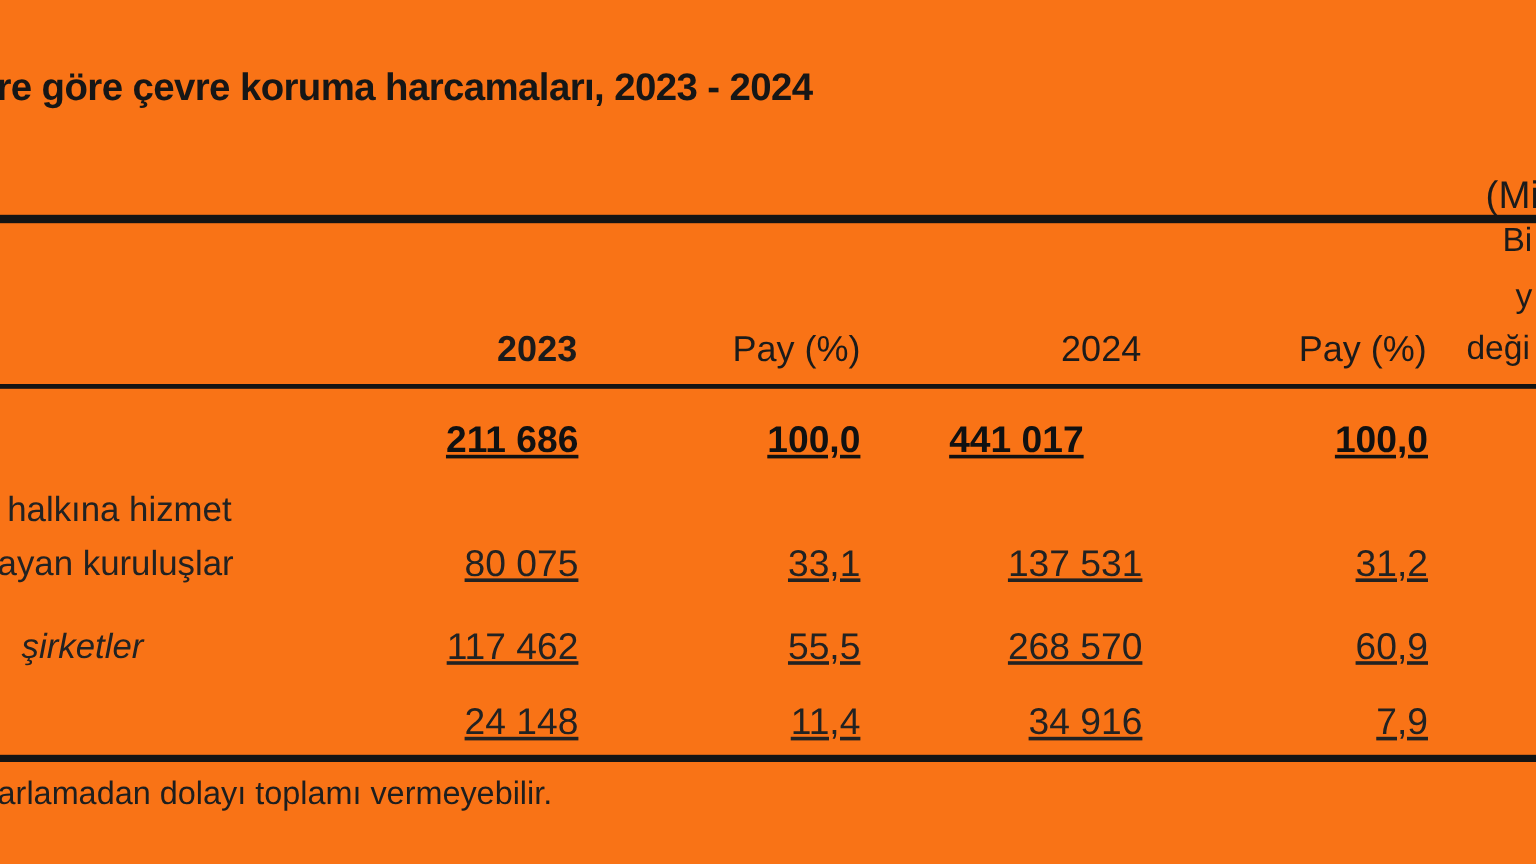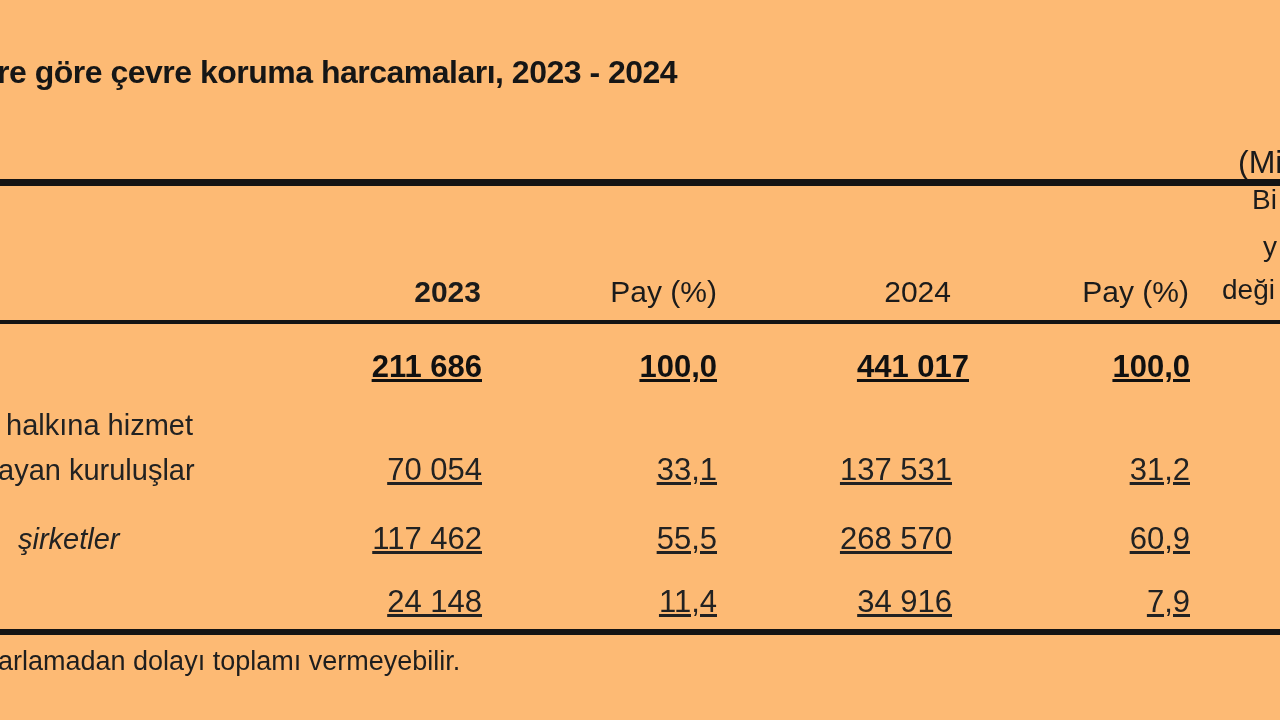--- a/index.html
+++ b/index.html
@@ -1,20 +1,20 @@
 <!DOCTYPE html>
 <html><head>
 <meta charset="utf-8">
 <style>
   html, body { margin: 0; padding: 0; }
   #canvas {
     position: relative;
     width: 1280px;
     height: 720px;
-    background: #fdba74;
+    background: #f97316;
     overflow: hidden;
     font-family: "Liberation Sans", sans-serif;
     color: #1b1b1b;
   }
   .abs { position: absolute; white-space: nowrap; }
   .title {
     font-size: 32px;
     font-weight: bold;
     letter-spacing: -0.5px;
     color: #161616;
@@ -59,26 +59,26 @@
 
   <div class="hdr" style="left:271px; top:274px;font-weight:bold;">2023</div>
   <div class="hdr" style="left:507px; top:274px;">Pay (%)</div>
   <div class="hdr" style="left:741px; top:274px;">2024</div>
   <div class="hdr" style="left:979px; top:274px;">Pay (%)</div>
 
   <div class="rule" style="top:320px; height:4px;"></div>
 
   <div class="num bold" style="left:272px; top:349px;">211 686</div>
   <div class="num bold" style="left:507px; top:349px;">100,0</div>
-  <div class="num bold" style="left:759px; top:349px;">441 017</div>
+  <div class="num bold" style="left:742px; top:349px;text-align:center;">441 017</div>
   <div class="num bold" style="left:980px; top:349px;">100,0</div>
 
   <div class="abs rowlabel" style="left:6px; top:407px;">halkına hizmet</div>
   <div class="abs rowlabel" style="left:-2px; top:452px;">ayan kuruluşlar</div>
-  <div class="num" style="left:272px; top:452px;">70 054</div>
+  <div class="num" style="left:272px; top:452px;">80 075</div>
   <div class="num" style="left:507px; top:452px;">33,1</div>
   <div class="num" style="left:742px; top:452px;">137 531</div>
   <div class="num" style="left:980px; top:452px;">31,2</div>
 
   <div class="abs rowlabel" style="left:18px; top:521px;font-style:italic;">şirketler</div>
   <div class="num" style="left:272px; top:521px;">117 462</div>
   <div class="num" style="left:507px; top:521px;">55,5</div>
   <div class="num" style="left:742px; top:521px;">268 570</div>
   <div class="num" style="left:980px; top:521px;">60,9</div>
 

